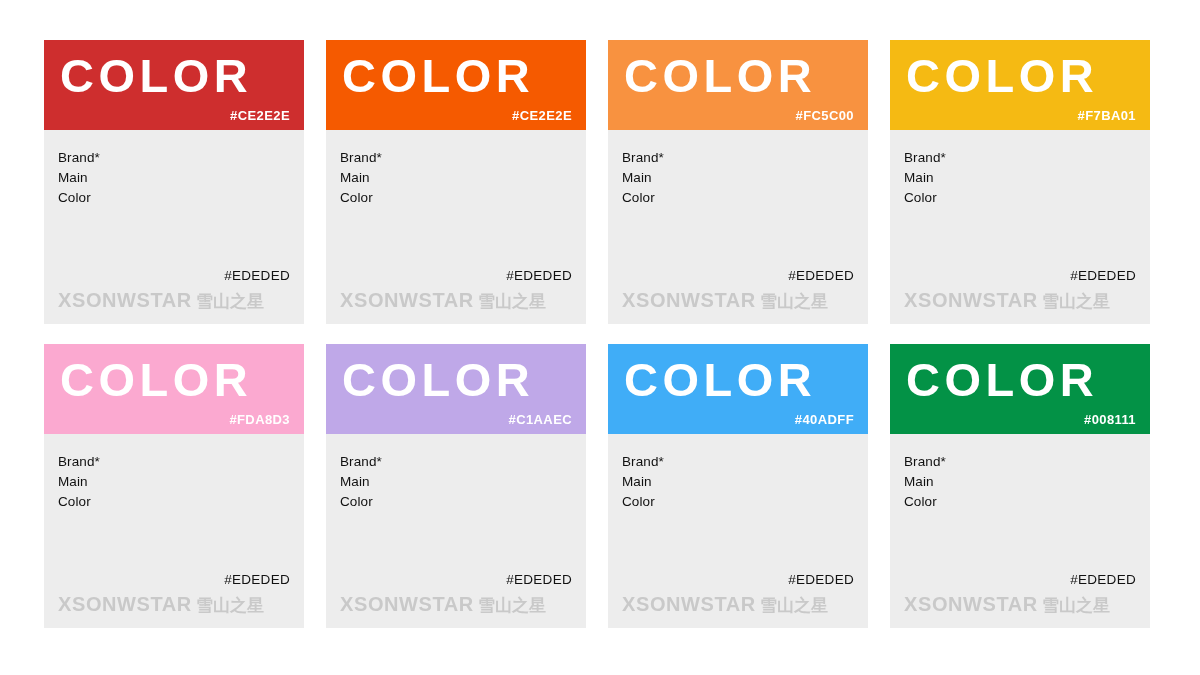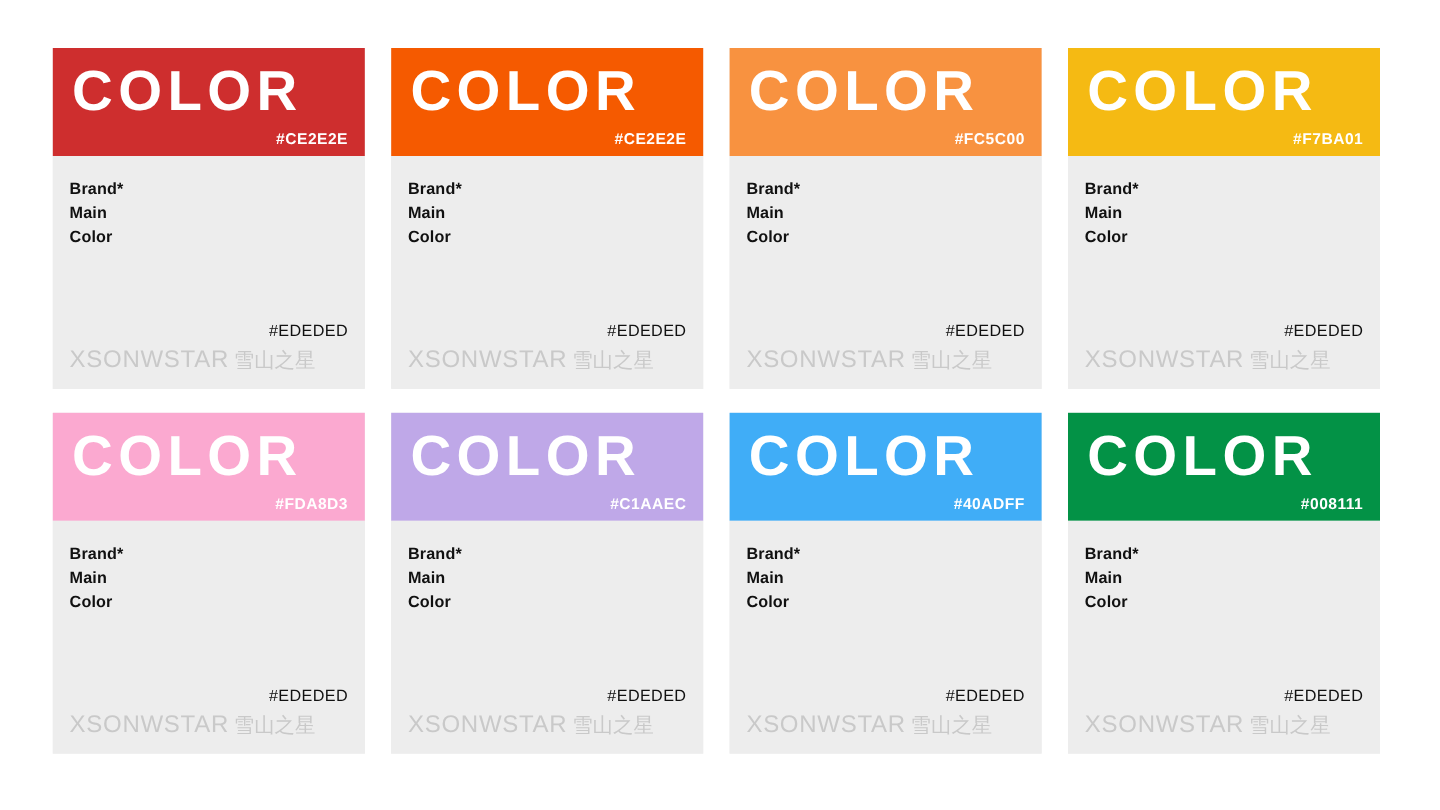--- a/index.html
+++ b/index.html
@@ -56,42 +56,42 @@
     white-space:nowrap;
   }
   .card-body {
     flex:1 1 auto;
     position:relative;
     background:#EDEDED;
     padding:18px 14px 0 14px;
   }
   .brand-lines {
     font-size:13.5px;
-    font-weight:bold;
+    font-weight:normal;
     color:#111111;
     line-height:20px;
     letter-spacing:0.1px;
   }
   .brand-lines div { white-space:nowrap; }
   .body-hex {
     position:absolute;
     right:14px;
     bottom:41px;
     font-size:13.5px;
     font-weight:normal;
     color:#111111;
     letter-spacing:0.3px;
     white-space:nowrap;
   }
   .watermark {
     position:absolute;
     left:14px;
     bottom:11px;
     font-size:20px;
-    font-weight:normal;
+    font-weight:bold;
     color:#C9C9C9;
     letter-spacing:0.6px;
     white-space:nowrap;
     line-height:24px;
   }
   .watermark .cjk {
     font-family:"DejaVu Sans", sans-serif;
     font-size:17px;
     letter-spacing:0px;
     margin-left:4px;

